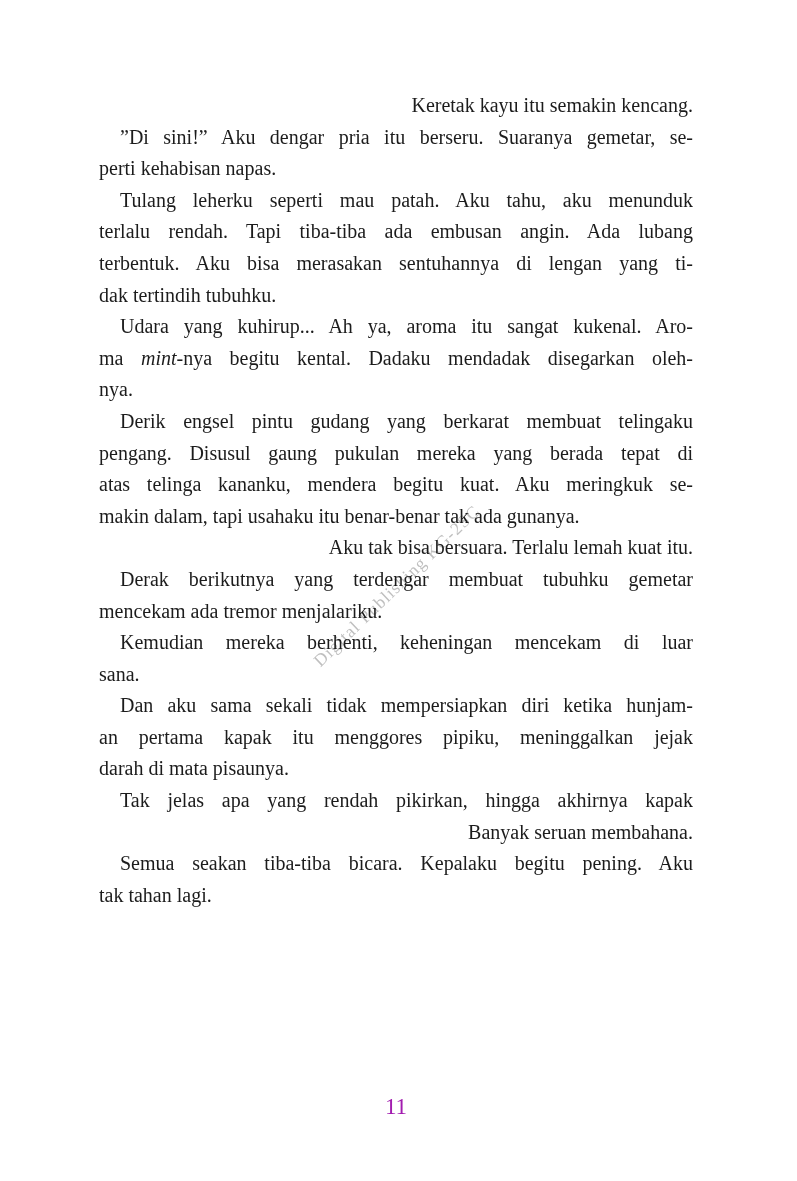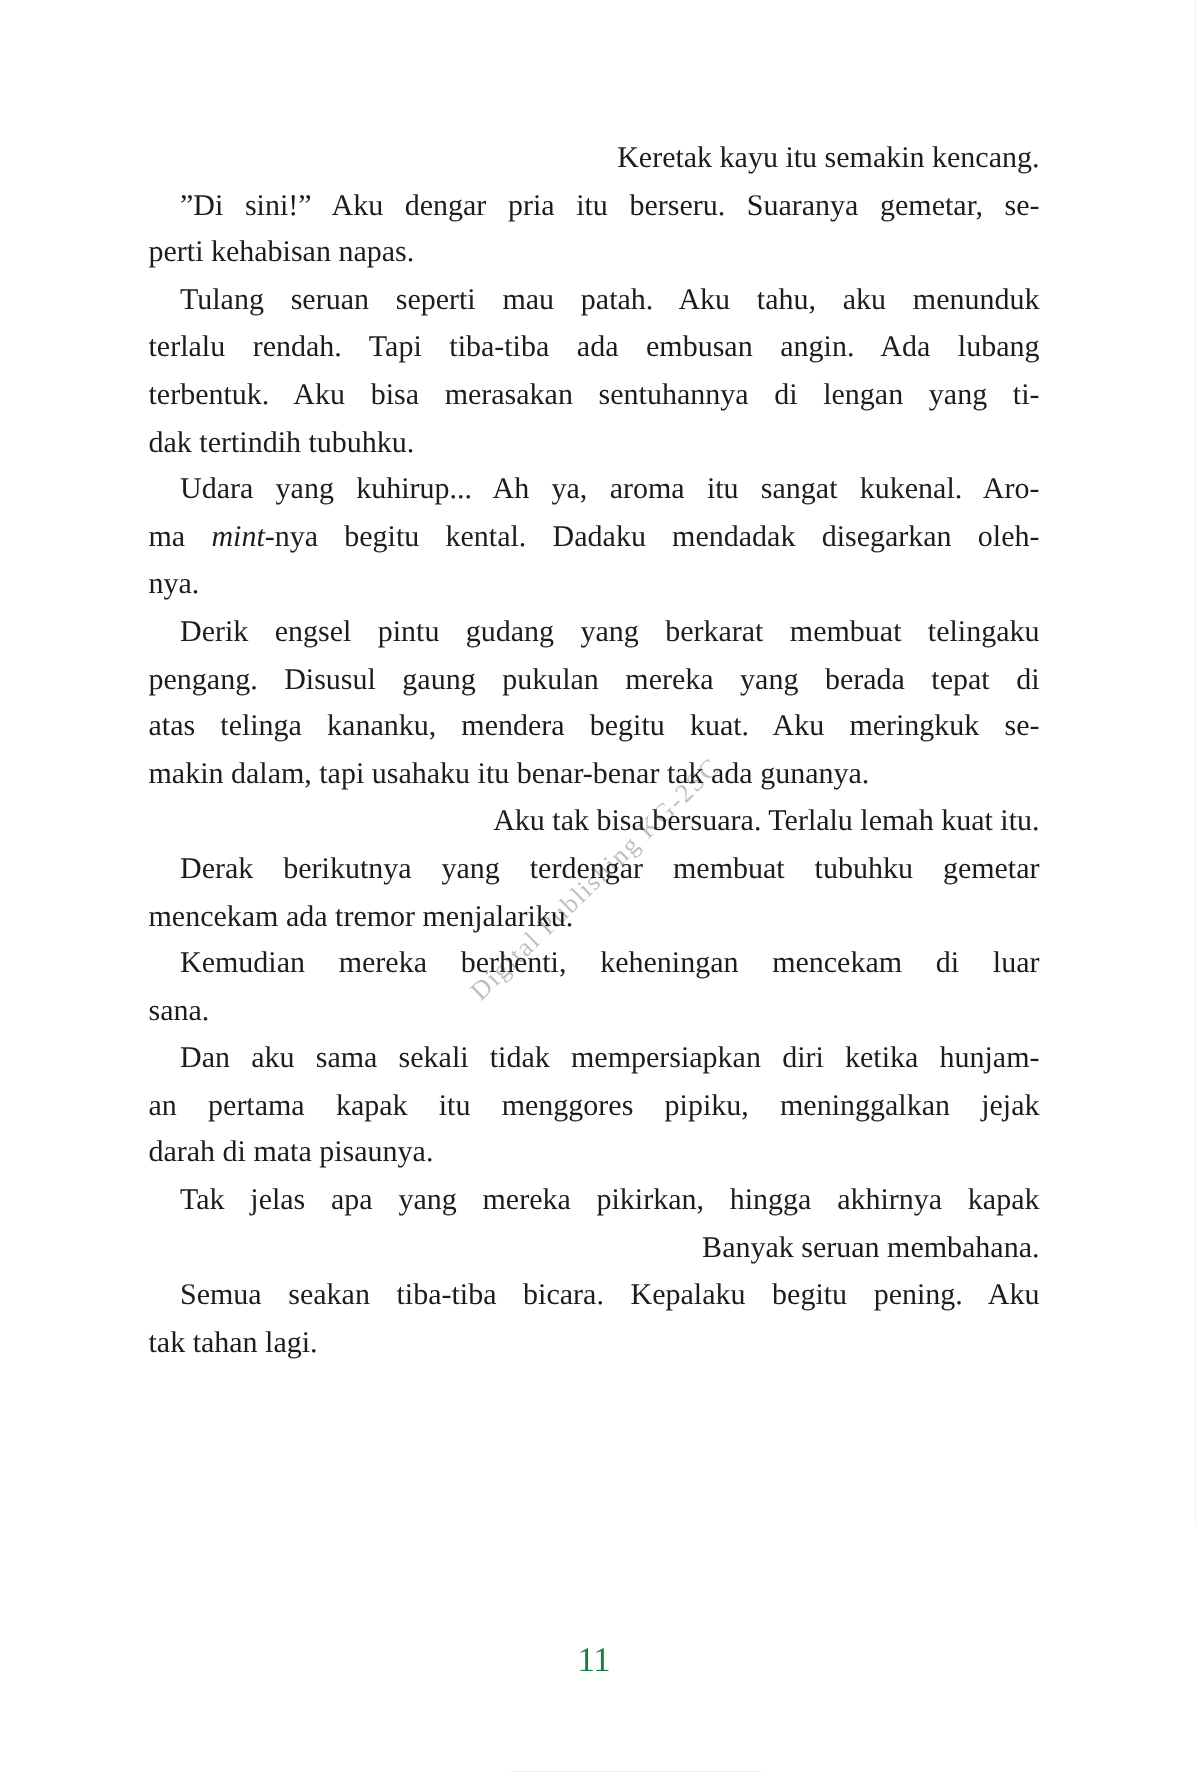--- a/index.html
+++ b/index.html
@@ -37,21 +37,21 @@
     white-space: nowrap;
     pointer-events: none;
   }
   .page-number {
     position: absolute;
     left: 99px;
     top: 1094px;
     width: 594px;
     text-align: center;
     font-size: 23px;
-    color: #15803d;
+    color: #a21caf;
   }
 </style>
 </head>
 <body>
 
 <div class="page">
 
   <div class="watermark">Digital Publishing KG-2SC</div>
 
   <main class="text-block">
@@ -59,21 +59,21 @@
     <div class="para">
       <div class="line indent">Keretak kayu itu semakin kencang.</div>
     </div>
 
     <div class="para">
       <div class="line indent j">”Di sini!” Aku dengar pria itu berseru. Suaranya gemetar, se-</div>
       <div class="line">perti kehabisan napas.</div>
     </div>
 
     <div class="para">
-      <div class="line indent j">Tulang seruan seperti mau patah. Aku tahu, aku menunduk</div>
+      <div class="line indent j">Tulang leherku seperti mau patah. Aku tahu, aku menunduk</div>
       <div class="line j">terlalu rendah. Tapi tiba-tiba ada embusan angin. Ada lubang</div>
       <div class="line j">terbentuk. Aku bisa merasakan sentuhannya di lengan yang ti-</div>
       <div class="line">dak tertindih tubuhku.</div>
     </div>
 
     <div class="para">
       <div class="line indent j">Udara yang kuhirup... Ah ya, aroma itu sangat kukenal. Aro-</div>
       <div class="line j"><span>ma </span><i>mint</i><span>-nya begitu kental. Dadaku mendadak disegarkan oleh-</span></div>
       <div class="line">nya.</div>
     </div>
@@ -99,21 +99,21 @@
       <div class="line">sana.</div>
     </div>
 
     <div class="para">
       <div class="line indent j">Dan aku sama sekali tidak mempersiapkan diri ketika hunjam-</div>
       <div class="line j">an pertama kapak itu menggores pipiku, meninggalkan jejak</div>
       <div class="line">darah di mata pisaunya.</div>
     </div>
 
     <div class="para">
-      <div class="line indent j">Tak jelas apa yang mereka pikirkan, hingga akhirnya kapak</div>
+      <div class="line indent j">Tak jelas apa yang rendah pikirkan, hingga akhirnya kapak</div>
     </div>
 
     <div class="para">
       <div class="line indent">Banyak seruan membahana.</div>
     </div>
 
     <div class="para">
       <div class="line indent j">Semua seakan tiba-tiba bicara. Kepalaku begitu pening. Aku</div>
       <div class="line">tak tahan lagi.</div>
     </div>

